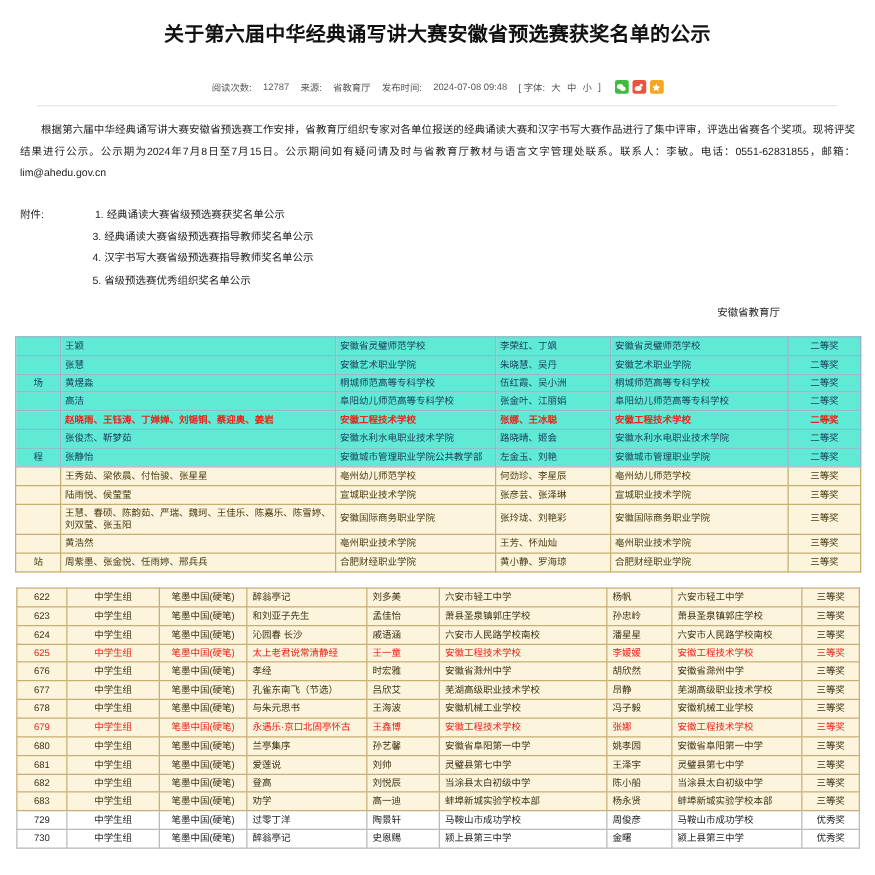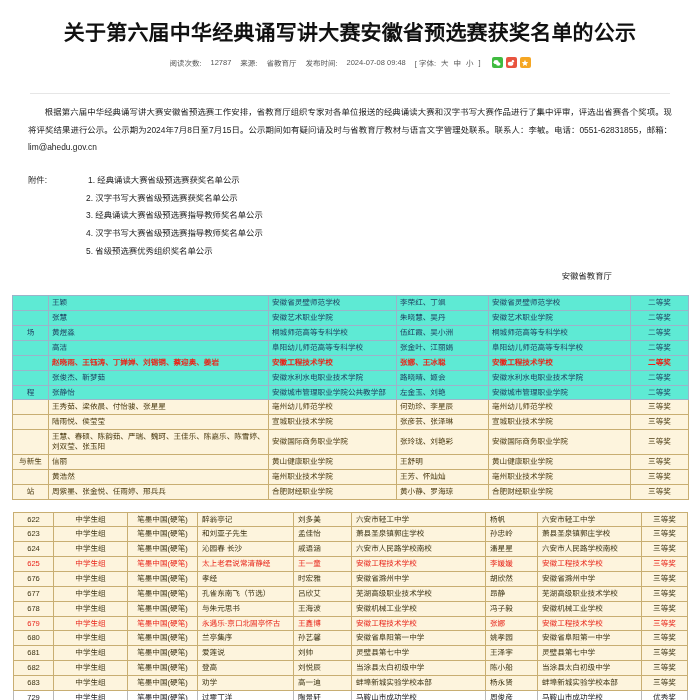--- a/index.html
+++ b/index.html
@@ -15,37 +15,37 @@
     font-family: "Liberation Sans", "DejaVu Sans", sans-serif;
     color: #1a1a1a;
     -webkit-font-smoothing: antialiased;
   }
 
   
   .article-header {
     padding: 12px 30px 0 30px;
   }
   .page-title {
-    font-size: 21px;
+    font-size: 16px;
     font-weight: bold;
     text-align: center;
     color: #111111;
     letter-spacing: 0.2px;
     line-height: 1.4;
     margin: 6px 0 0 0;
   }
   .meta-bar {
     display: flex;
     justify-content: center;
     align-items: center;
     gap: 9px;
     font-size: 7.5px;
     color: #555555;
-    margin-top: 10px;
-    padding-bottom: 25px;
+    margin-top: 24px;
+    padding-bottom: 9px;
     border-bottom: 1px solid #e6e6e6;
   }
   .meta-item { white-space: nowrap; }
   .font-size-group {
     display: inline-flex;
     gap: 5px;
     align-items: center;
   }
   .fs-opt { cursor: pointer; }
   .share-icons {
@@ -64,21 +64,21 @@
     color: #ffffff;
     font-size: 7px;
     line-height: 1;
   }
   .ico-wechat { background: #3fbb3f; }
   .ico-weibo  { background: #e8543f; }
   .ico-fav    { background: #f5a623; }
 
   
   .article-body {
-    padding: 0 28px;
+    padding: 0 16px;
     font-size: 8.4px;
     line-height: 2.05;
     color: #222222;
     margin-top: 10px;
   }
   .para {
     text-indent: 2em;
     text-align: justify;
     margin: 0;
   }
@@ -179,21 +179,20 @@
   </div>
 </div>
 
 <div class="article-body">
   <p class="para">根据第六届中华经典诵写讲大赛安徽省预选赛工作安排，省教育厅组织专家对各单位报送的经典诵读大赛和汉字书写大赛作品进行了集中评审，评选出省赛各个奖项。现将评奖结果进行公示。公示期为2024年7月8日至7月15日。公示期间如有疑问请及时与省教育厅教材与语言文字管理处联系。联系人：李敏。电话：0551-62831855，邮箱：lim@ahedu.gov.cn</p>
 
   <div class="attach-block">
     <div class="attach-item first">
       <span class="attach-label">附件:</span><span>1. 经典诵读大赛省级预选赛获奖名单公示</span>
     </div>
-    <div class="attach-item"><span>2. 汉字书写大赛省级预选赛获奖名单公示</span></div>
     <div class="attach-item"><span>3. 经典诵读大赛省级预选赛指导教师奖名单公示</span></div>
     <div class="attach-item"><span>4. 汉字书写大赛省级预选赛指导教师奖名单公示</span></div>
     <div class="attach-item"><span>5. 省级预选赛优秀组织奖名单公示</span></div>
   </div>
 
   <div class="signature">安徽省教育厅</div>
 </div>
 
 <div class="t1-wrap">
   <table class="award t1">
@@ -277,28 +276,20 @@
           <td class="">张彦芸、张泽琳</td>
           <td class="">宣城职业技术学院</td>
           <td class="c ">三等奖</td>
         </tr>
         <tr class="cream">
           <td class="c "></td>
           <td class="">王慧、春硕、陈韵茹、严瑞、魏珂、王佳乐、陈嘉乐、陈雪婷、刘双莹、张玉阳</td>
           <td class="">安徽国际商务职业学院</td>
           <td class="">张玲珑、刘艳彩</td>
           <td class="">安徽国际商务职业学院</td>
-          <td class="c ">三等奖</td>
-        </tr>
-        <tr class="cream">
-          <td class="c ">与新生</td>
-          <td class="">信丽</td>
-          <td class="">黄山健康职业学院</td>
-          <td class="">王舒明</td>
-          <td class="">黄山健康职业学院</td>
           <td class="c ">三等奖</td>
         </tr>
         <tr class="cream">
           <td class="c "></td>
           <td class="">黄浩然</td>
           <td class="">亳州职业技术学院</td>
           <td class="">王芳、怀灿灿</td>
           <td class="">亳州职业技术学院</td>
           <td class="c ">三等奖</td>
         </tr>

